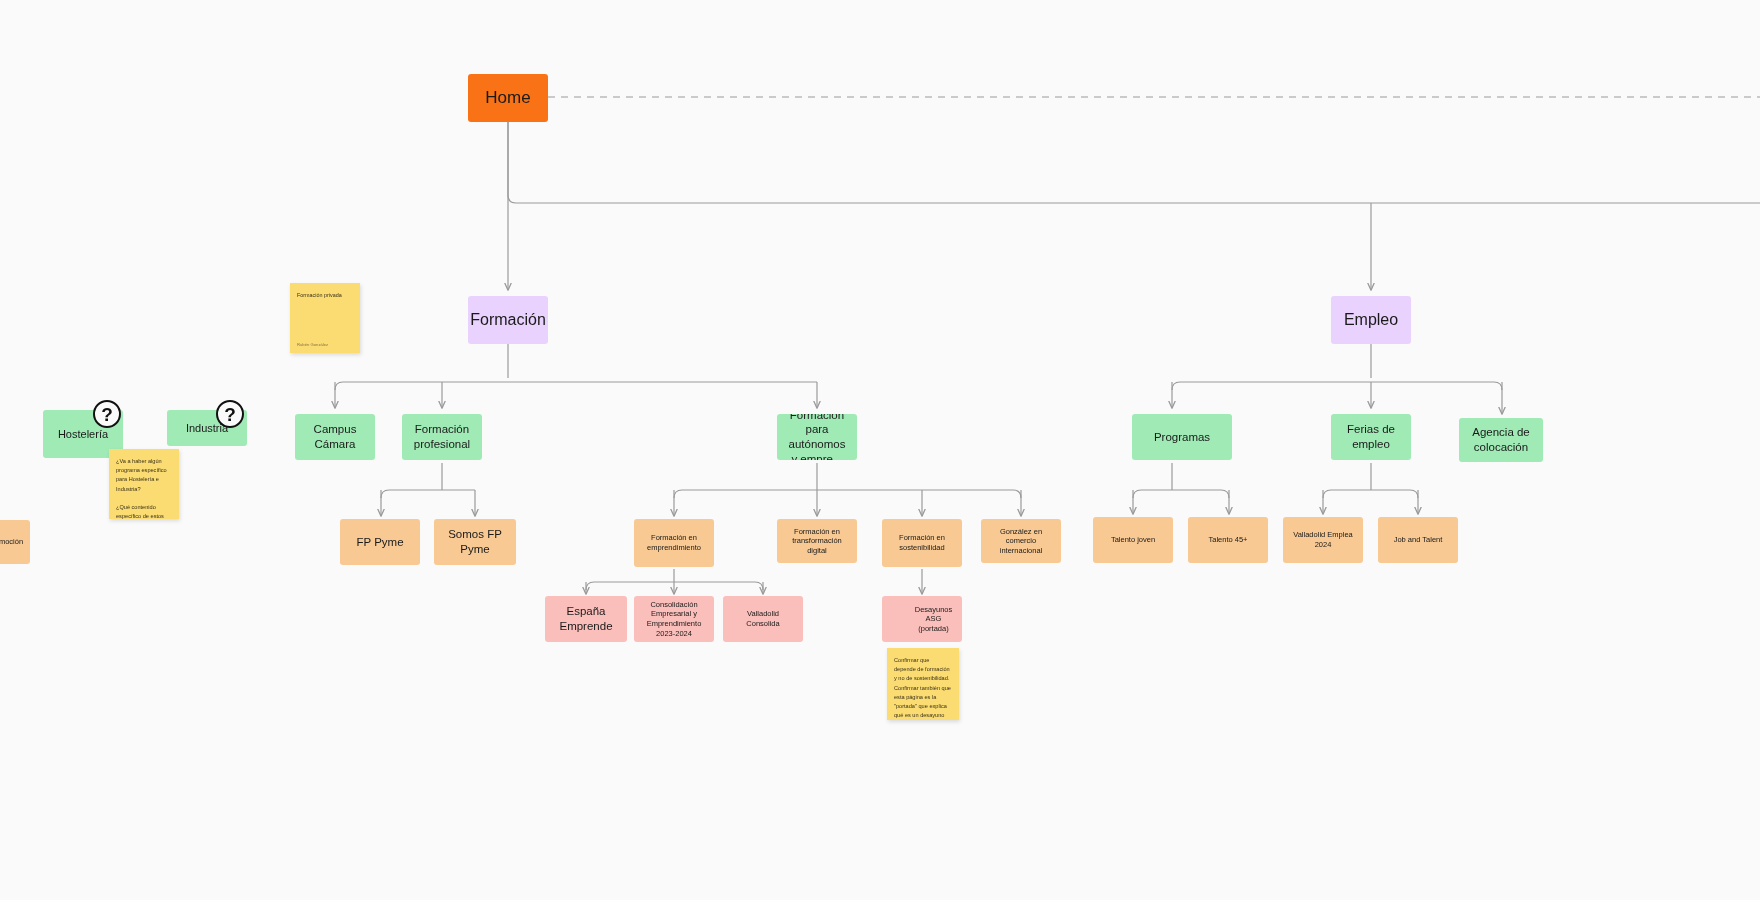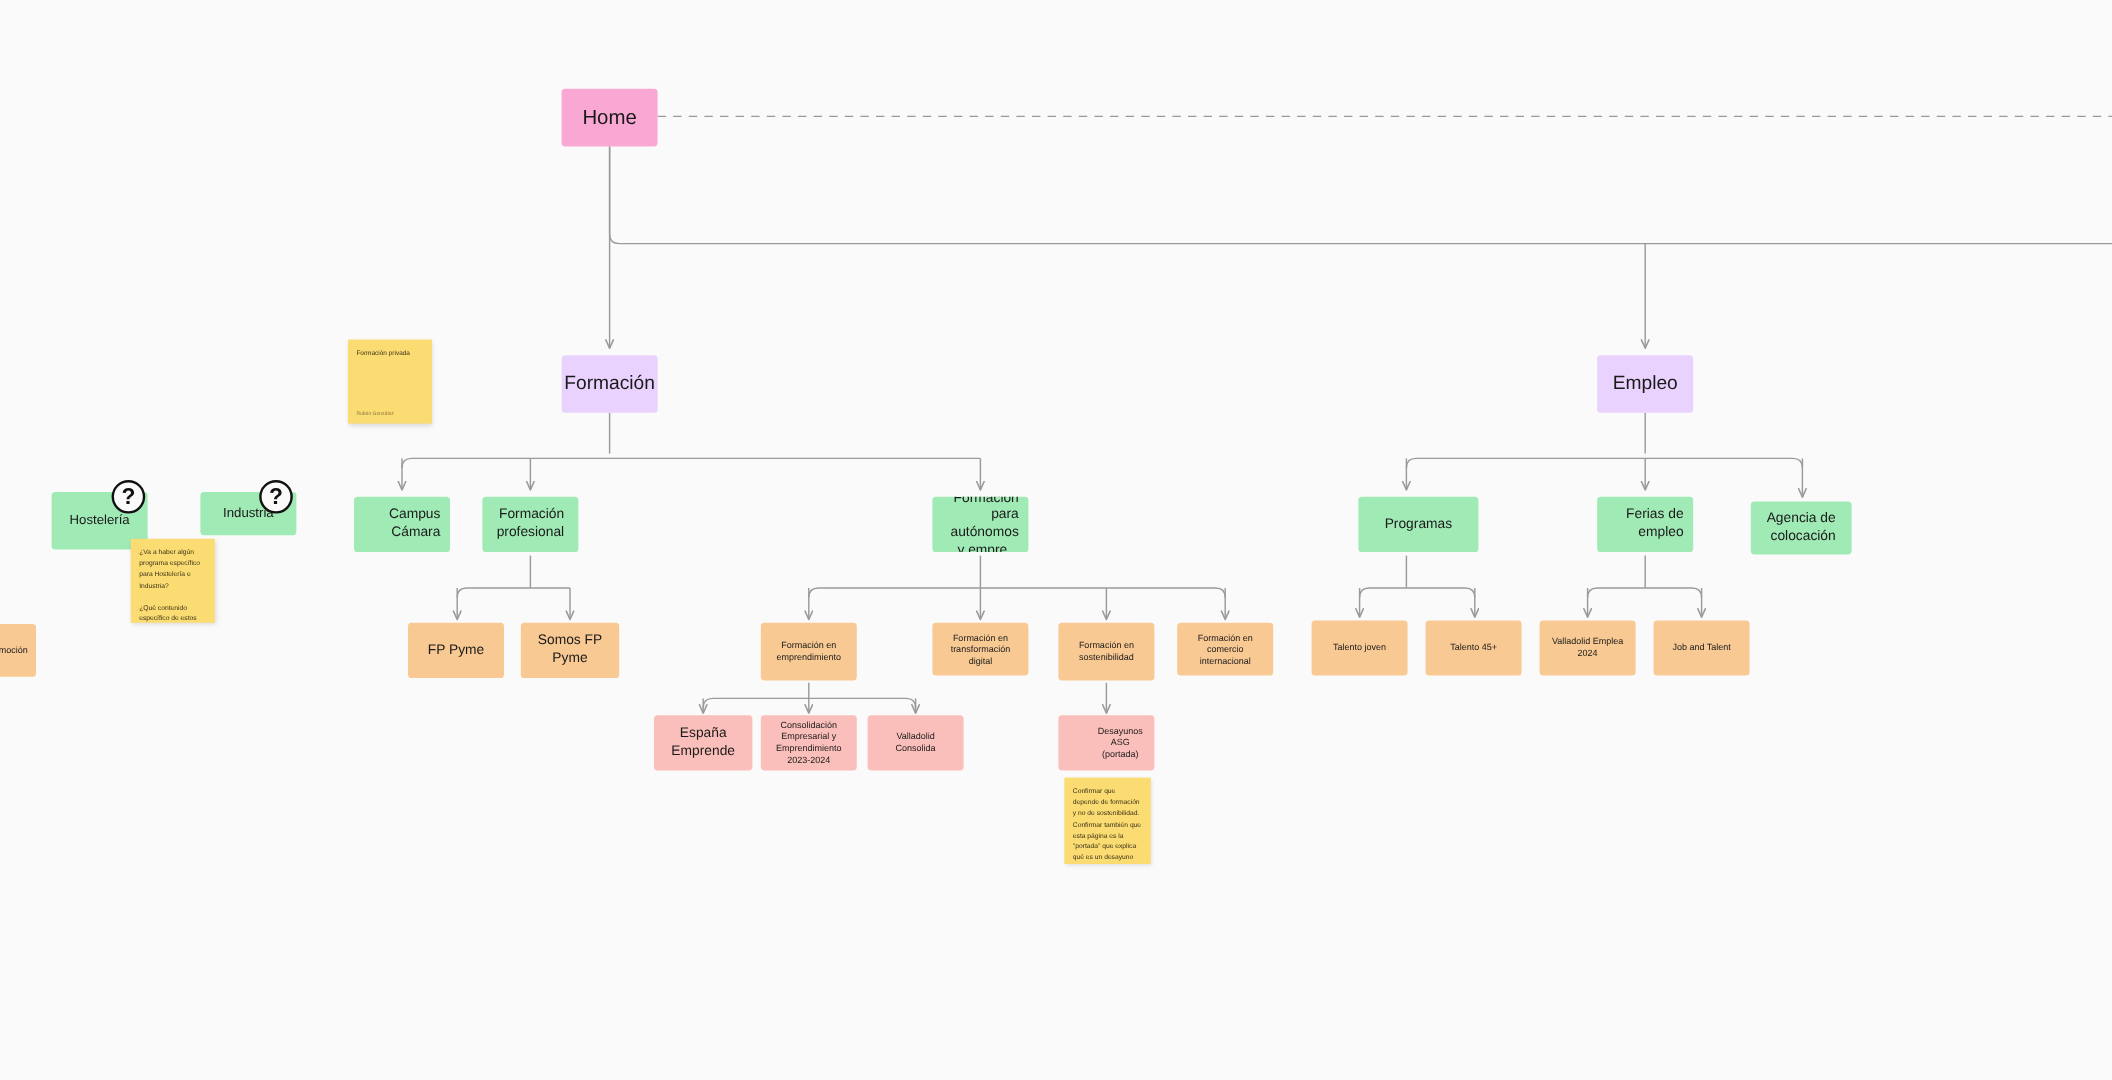--- a/index.html
+++ b/index.html
@@ -32,29 +32,29 @@
     display: flex;
     align-items: center;
     justify-content: center;
     text-align: center;
     border-radius: 3px;
     color: #1a1a1a;
     line-height: 1.28;
     padding: 4px 8px;
     overflow: hidden;
   }
-  .node.blue   { background: #f9a8d4; }
+  .node.blue   { background: #f97316; }
   .node.purple { background: #e9d2fd; }
   .node.green  { background: #a0eab5; }
   .node.orange { background: #f8c993; }
   .node.pink   { background: #fbbfbb; }
 
   .lvl1 { font-size: 17px; }
   .lvl2 { font-size: 16px; }
-  .lvl3 { font-size: 11.5px; text-align: right; }
+  .lvl3 { font-size: 11.5px; }
   .lvl3big { font-size: 11px; }
   .lvl4 { font-size: 7.5px; }
   .lvl5 { font-size: 7.5px; }
   .lvl5big { font-size: 11.5px; }
 
   .sticky {
     position: absolute;
     box-sizing: border-box;
     background: #fbdc72;
     box-shadow: 1px 2px 4px rgba(0,0,0,0.13);
@@ -227,21 +227,21 @@
   <div class="node orange lvl4" style="left:777px; top:519px; width:80px; height:44px;">
     <span style="white-space:pre-line">Formación en transformación
 digital</span>
   </div>
 
   <div class="node orange lvl4" style="left:882px; top:519px; width:80px; height:48px;">
     <span>Formación en sostenibilidad</span>
   </div>
 
   <div class="node orange lvl4" style="left:981px; top:519px; width:80px; height:44px;">
-    <span style="white-space:pre-line">Formación en comercio
+    <span style="white-space:pre-line">González en comercio
 internacional</span>
   </div>
 
   <div class="node orange lvl4" style="left:1093px; top:517px; width:80px; height:46px;">
     <span>Talento joven</span>
   </div>
 
   <div class="node orange lvl4" style="left:1188px; top:517px; width:80px; height:46px;">
     <span>Talento 45+</span>
   </div>

